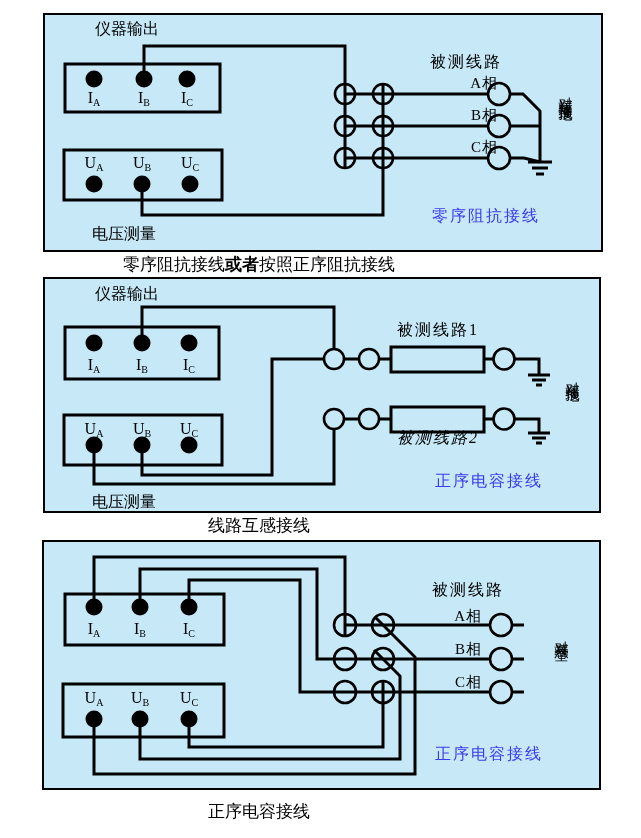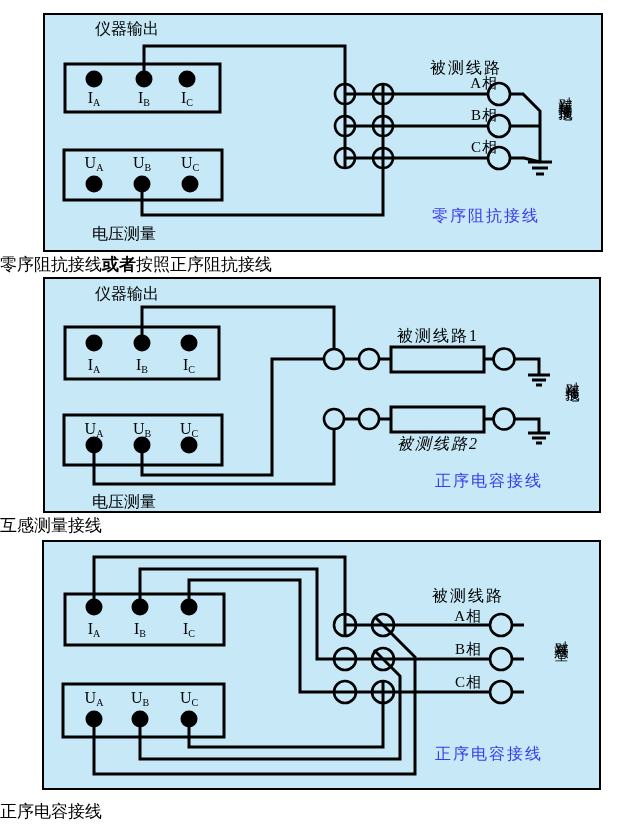--- a/index.html
+++ b/index.html
@@ -3,30 +3,30 @@
 <meta charset="utf-8">
 <style>
   html,body{margin:0;padding:0;}
   body{
     width:641px;height:838px;position:relative;background:#ffffff;
     font-family:"Liberation Serif","DejaVu Serif",serif;
   }
   .panel{position:absolute;background:#c6e8f7;border:2px solid #000;padding-left:8px;}
   .panel svg{position:absolute;left:0;top:0;display:block;}
   .lbl{position:absolute;font-size:16px;color:#000;white-space:nowrap;line-height:1.1;}
-  .sp2{letter-spacing:2px;margin-top:6px;}
+  .sp2{letter-spacing:2px;}
   .blue{color:#3a3aee;letter-spacing:2px;}
   .phase{font-size:15px;width:48px;text-align:right;letter-spacing:1px;}
   .vtext{
     writing-mode:vertical-rl;text-orientation:upright;
     font-size:14px;letter-spacing:2px;line-height:18px;
   }
   .term{position:absolute;width:34px;text-align:center;font-size:16px;color:#000;}
   .term sub{font-size:10px;vertical-align:-3px;}
-  .caption{position:absolute;left:0;width:518px;text-align:left;font-size:17px;color:#000;}
+  .caption{position:absolute;left:0;width:518px;text-align:center;font-size:17px;color:#000;}
   .caption b{font-weight:bold;}
   
   .w path{stroke:#000;stroke-width:3;fill:none;}
   .gnd path{stroke:#000;stroke-width:3;fill:none;}
   .jc{stroke:#000;stroke-width:2.6;fill:none;}
   .jf{stroke:#000;stroke-width:2.6;fill:#c6e8f7;}
   .dot{fill:#000;stroke:none;}
   .box{stroke:#000;stroke-width:3;fill:none;}
   .boxf{stroke:#000;stroke-width:3;fill:#c6e8f7;}
 </style>
@@ -151,21 +151,21 @@
   <div class="lbl blue" style="left:390px;top:193px;font-size:16px;">正序电容接线</div>
   <div class="lbl vtext" style="left:518px;top:92px;">对端接地</div>
   <span class="term" style="left:32px;top:77px;"><span>I</span><sub>A</sub></span>
   <span class="term" style="left:80px;top:77px;"><span>I</span><sub>B</sub></span>
   <span class="term" style="left:127px;top:77px;"><span>I</span><sub>C</sub></span>
   <span class="term" style="left:32px;top:141px;"><span>U</span><sub>A</sub></span>
   <span class="term" style="left:80px;top:141px;"><span>U</span><sub>B</sub></span>
   <span class="term" style="left:127px;top:141px;"><span>U</span><sub>C</sub></span>
 </div>
 
-<div class="caption" style="top:514px;">互感测量接线</div>
+<div class="caption" style="top:514px;">线路互感接线</div>
 
 <div class="panel" id="p3" style="left:42px;top:540px;width:547px;height:246px;">
   <svg width="547" height="246" viewBox="0 0 547 246">
     <g class="w">
       <path d="M50,65 V15 H301 V94"></path>
       <path d="M96,65 V27 H273 V117 H446"></path>
       <path d="M145,65 V38 H256 V150 H446"></path>
       <path d="M301,83 H446"></path>
       <path d="M468,83 H480"></path>
       <path d="M468,117 H480"></path>

